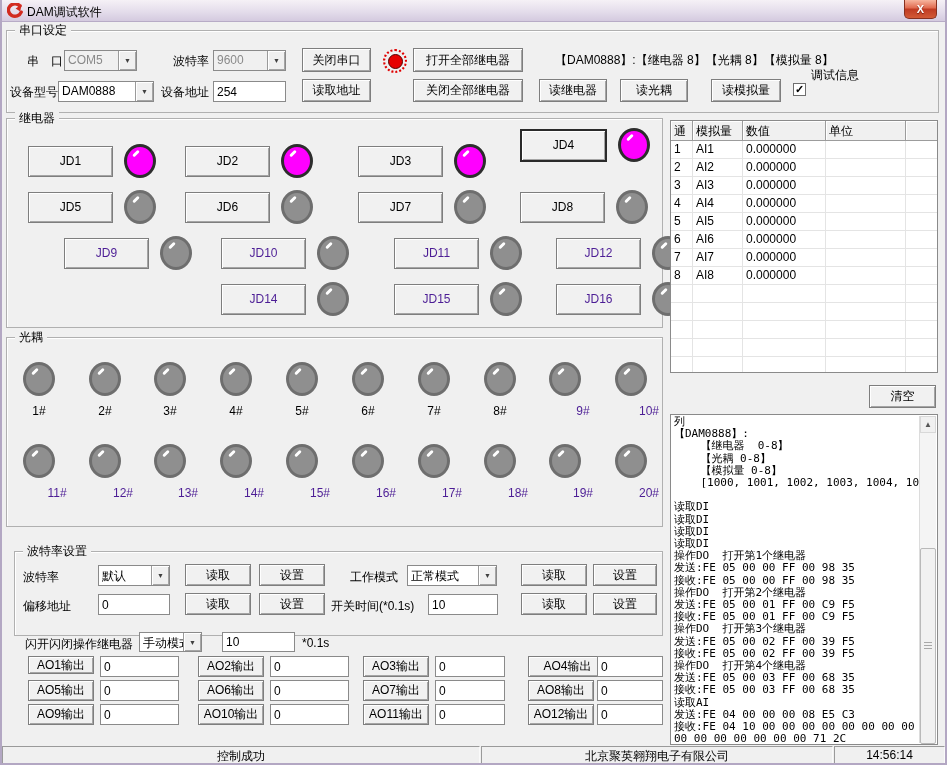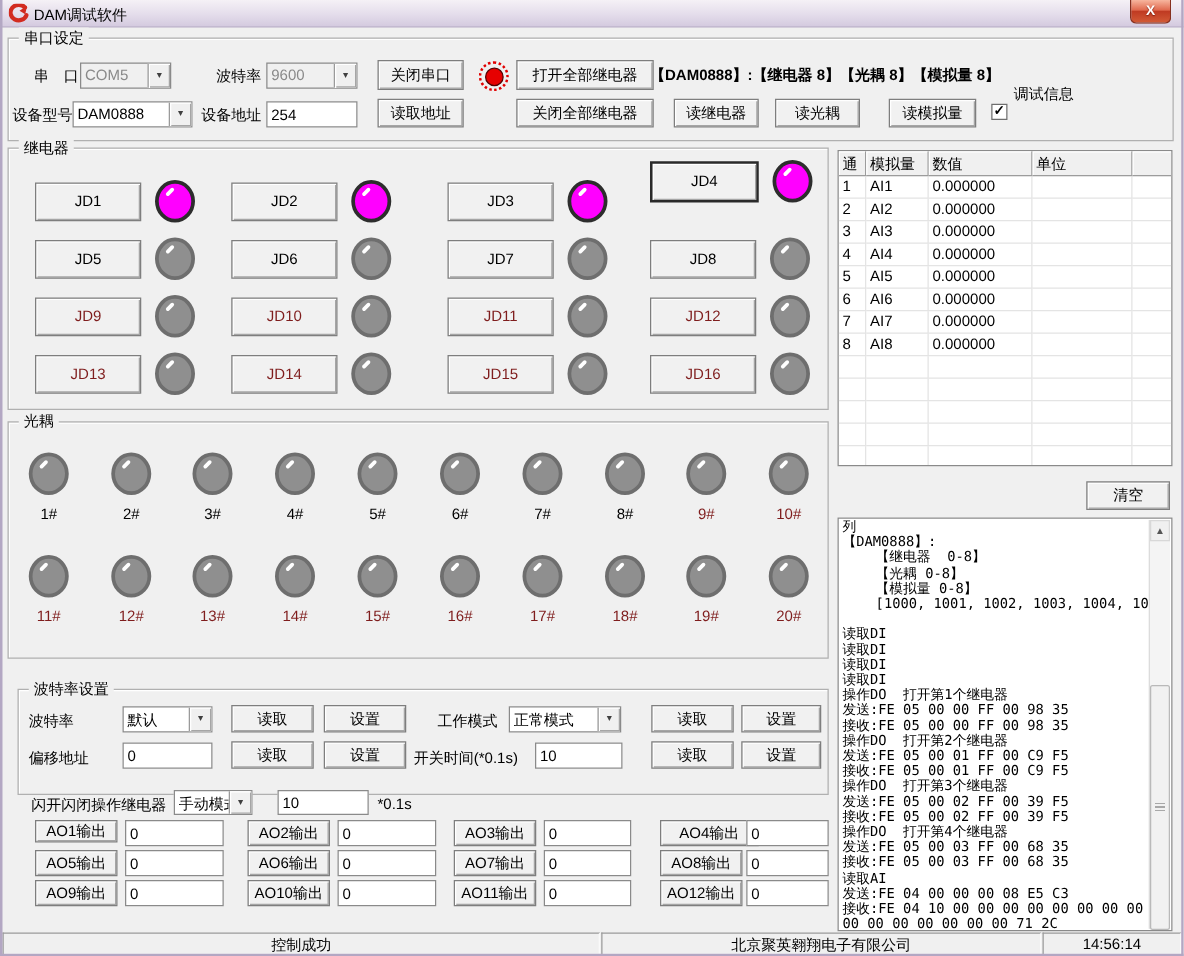--- a/index.html
+++ b/index.html
@@ -1,20 +1,20 @@
 <!DOCTYPE html>
 <html><head>
 <meta charset="utf-8">
 <style>
   html,body{margin:0;padding:0;}
   body{width:947px;height:765px;position:relative;background:#f0f0f0;
        font-family:"Liberation Sans",sans-serif;font-size:12px;color:#000;overflow:hidden;}
   .a{position:absolute;box-sizing:border-box;}
   .lbl{white-space:nowrap;}
-  .dim{color:#7f1d1d;}
+  .dim{color:#4c1d95;margin-left:36px;}
   
   .titlebar{left:0;top:0;width:947px;height:22px;
     background:linear-gradient(180deg,#f5f1f6 0%,#e4ddeb 55%,#d4cadf 100%);
     border-bottom:1px solid #b7abc6;}
   .title-text{left:27px;top:4px;font-size:12px;}
   .logo{left:7px;top:3px;width:16px;height:16px;}
   .close-btn{left:904px;top:0;width:33px;height:19px;
     background:linear-gradient(180deg,#f7b59e 0%,#e0694e 45%,#bf3a22 50%,#d25a36 100%);
     border:1px solid #86301f;border-top:none;border-radius:0 0 5px 5px;
     color:#fff;font-weight:bold;font-size:11px;display:flex;align-items:center;justify-content:center;
@@ -100,21 +100,21 @@
   <span class="a lbl" style="left:166px;top:22px">波特率</span>
   <div class="a combo disabled" style="left:206px;top:19px;width:73px;height:21px">
     <span class="cval">9600</span>
     <span class="carrow">▼</span>
   </div>
   <div class="a btn" style="left:295px;top:17px;width:69px;height:24px">关闭串口</div>
   <div class="a sun" style="left:376px;top:18px">
       <i></i>
     </div>
   <div class="a btn" style="left:406px;top:17px;width:110px;height:24px">打开全部继电器</div>
-  <span class="a lbl" style="left:513px;top:21px;font-weight:bold">【DAM0888】:【继电器  8】【光耦 8】【模拟量 8】</span>
+  <span class="a lbl" style="left:548px;top:21px;font-weight:normal">【DAM0888】:【继电器  8】【光耦 8】【模拟量 8】</span>
 
   <span class="a lbl" style="left:3px;top:53px">设备型号</span>
   <div class="a combo" style="left:51px;top:50px;width:96px;height:21px">
     <span class="cval">DAM0888</span>
     <span class="carrow">▼</span>
   </div>
   <span class="a lbl" style="left:154px;top:53px">设备地址</span>
   <input class="a tinput" style="left: 206px; top: 50px; width: 73px; height: 21px;" value="254">
   <div class="a btn" style="left:295px;top:48px;width:69px;height:23px">读取地址</div>
   <div class="a btn" style="left:406px;top:48px;width:110px;height:23px">关闭全部继电器</div>
@@ -172,24 +172,20 @@
   </div>
   <div class="a rcell" style="left:351px;top:117px">
     <div class="btn dim">JD11</div>
     <div class="led off"></div>
   </div>
   <div class="a rcell" style="left:513px;top:117px">
     <div class="btn dim">JD12</div>
     <div class="led off"></div>
   </div>
 
-  <div class="a rcell" style="left:21px;top:163px">
-    <div class="btn dim">JD13</div>
-    <div class="led off"></div>
-  </div>
   <div class="a rcell" style="left:178px;top:163px">
     <div class="btn dim">JD14</div>
     <div class="led off"></div>
   </div>
   <div class="a rcell" style="left:351px;top:163px">
     <div class="btn dim">JD15</div>
     <div class="led off"></div>
   </div>
   <div class="a rcell" style="left:513px;top:163px">
     <div class="btn dim">JD16</div>

